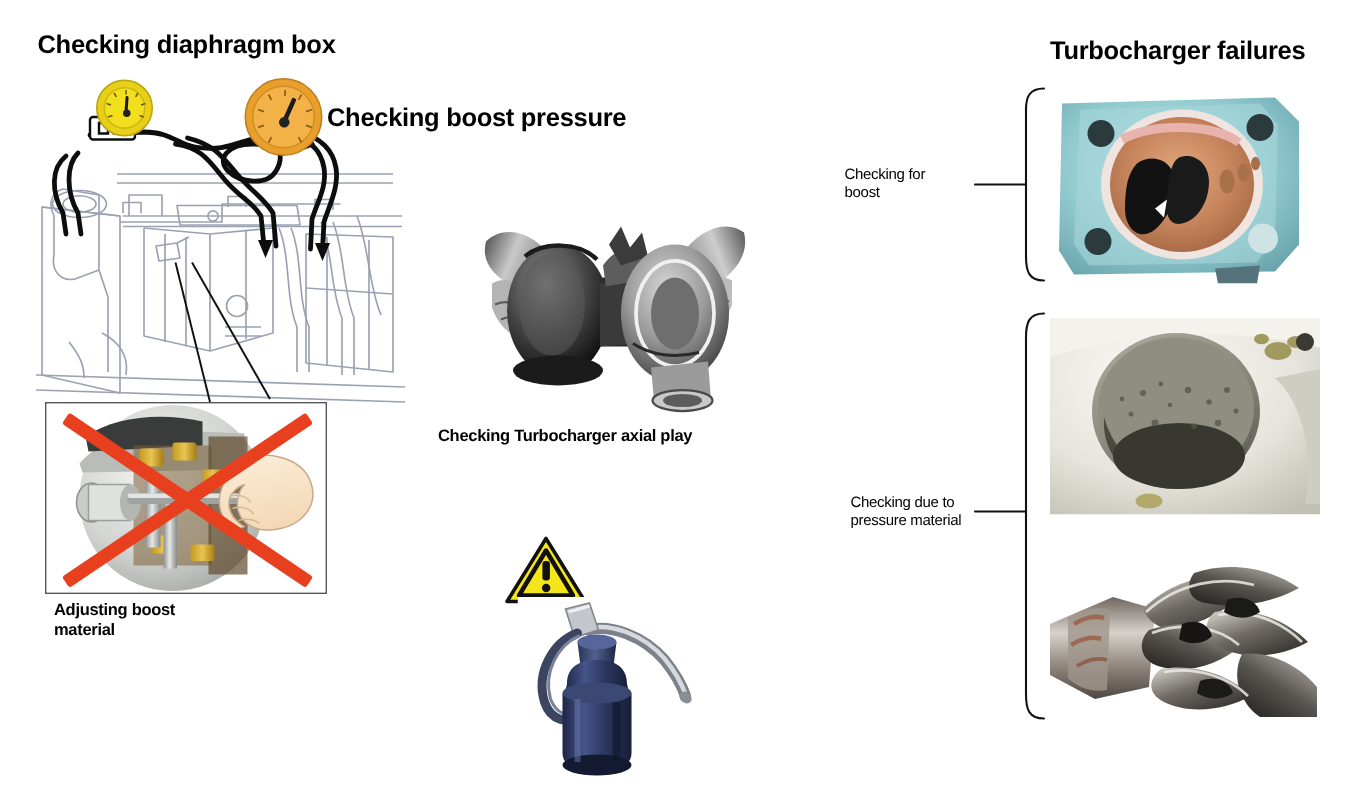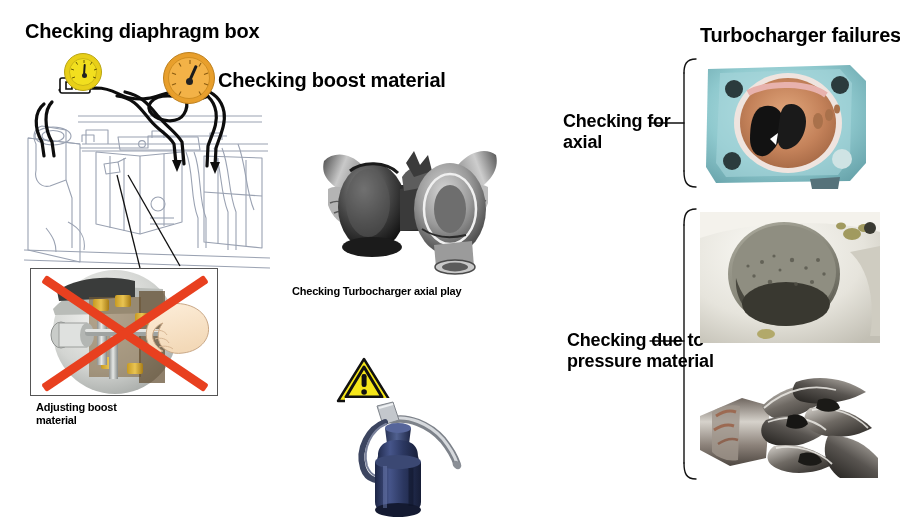--- a/index.html
+++ b/index.html
@@ -19,32 +19,32 @@
     overflow: hidden;
   }
   .lbl {
     position: absolute;
     font-family: "Liberation Sans", sans-serif;
     color: #000000;
     white-space: pre;
     line-height: 1.18;
   }
   .heading {
-    font-size: 20px;
+    font-size: 17px;
     font-weight: bold;
     letter-spacing: -0.2px;
   }
   .caption {
     font-size: 11px;
     font-weight: bold;
     letter-spacing: -0.2px;
   }
   .callout {
-    font-size: 18px;
-    font-weight: bold;
+    font-size: 10px;
+    font-weight: normal;
     letter-spacing: -0.2px;
   }
   .ctr { text-align: left; }
 
   
   .photo {
     position: absolute;
     overflow: hidden;
   }
   .framed {
@@ -218,21 +218,21 @@
         <line x1="44" y1="32" x2="40" y2="30.6"></line>
         <line x1="15" y1="42" x2="17" y2="38.4"></line>
         <line x1="37" y1="42" x2="35" y2="38.4"></line>
       </g>
     </svg>
     <div class="needle" style="left:24px; top:11px; width:2.6px; height:17px;
          transform: rotate(24deg);"></div>
     <div class="gauge-hub" style="left:22px; top:25px; width:7px; height:7px;"></div>
   </div>
 
-  <div class="lbl heading" style="left:218px; top:69px;">Checking boost material</div>
+  <div class="lbl heading" style="left:218px; top:69px;">Checking boost pressure</div>
 
   <div class="leader" style="left:100px; top:170px;">
     <svg width="200" height="110" viewBox="0 0 200 110">
       <g stroke="#111" stroke-width="1.3" fill="none">
         <path d="M17 5 L40 98"></path>
         <path d="M28 5 L80 96"></path>
       </g>
     </svg>
   </div>
 
@@ -427,21 +427,21 @@
       <g stroke="#111111" stroke-width="1.4" fill="none" stroke-linecap="round">
 
         <path d="M136 4 C126 4 124 10 124 18"></path>
         <path d="M124 18 L124 116"></path>
         <path d="M124 116 C124 126 126 132 136 132"></path>
         <path d="M124 68 L90 68"></path>
       </g>
     </svg>
   </div>
 
-  <div class="lbl callout" style="left:563px; top:111px;"><span>Checking for</span><br><span>axial</span></div>
+  <div class="lbl callout" style="left:563px; top:111px;"><span>Checking for</span><br><span>boost</span></div>
 
   <div class="photo" style="left:700px; top:59px; width:172px; height:130px;">
     <svg width="172" height="130" viewBox="0 0 172 130">
       <defs>
         <radialGradient id="gFlange" cx="45%" cy="40%" r="80%">
           <stop offset="0%" stop-color="#bfe6e8"></stop>
           <stop offset="55%" stop-color="#8fc9ce"></stop>
           <stop offset="100%" stop-color="#5f9ba3"></stop>
         </radialGradient>
         <radialGradient id="gBore" cx="48%" cy="42%" r="70%">

